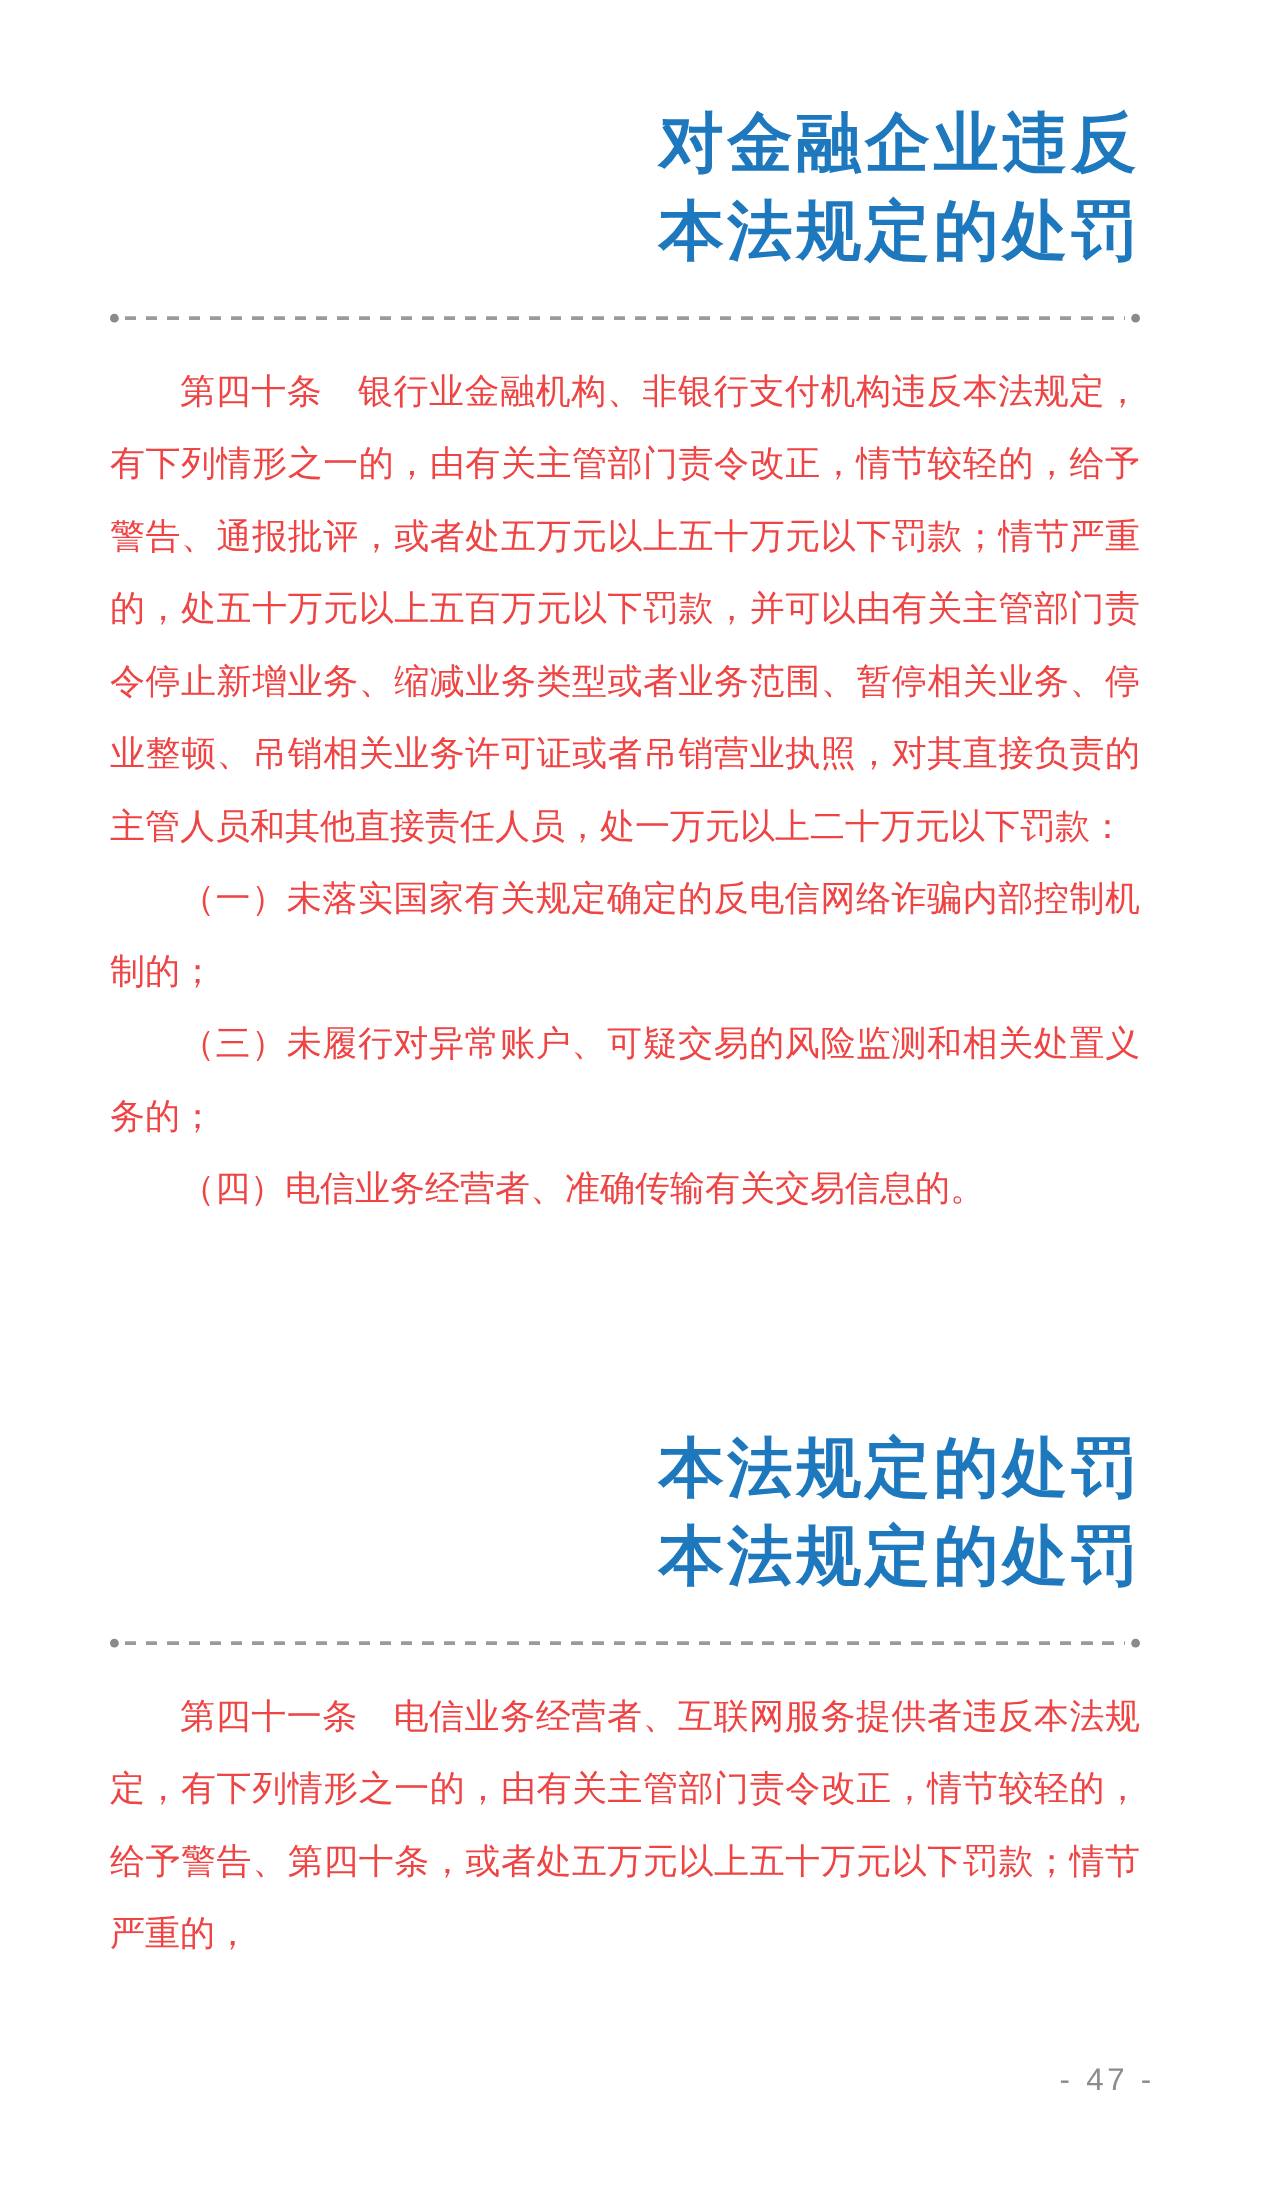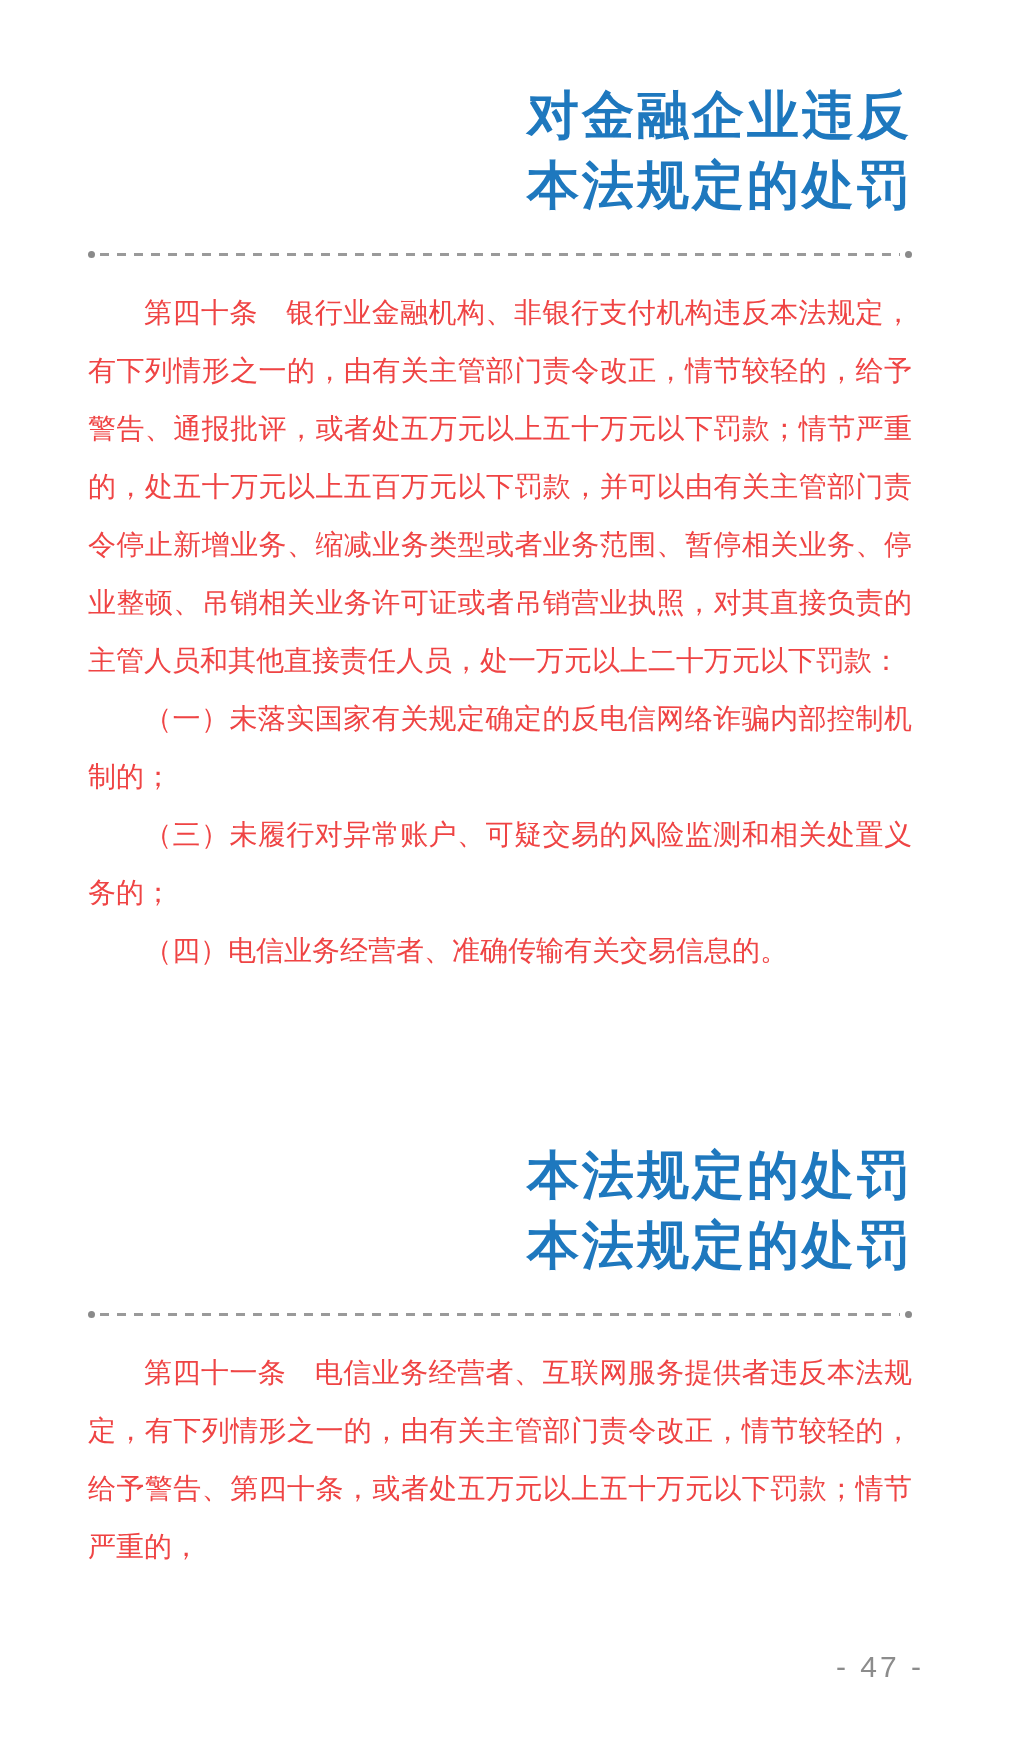--- a/index.html
+++ b/index.html
@@ -58,21 +58,21 @@
     color: #ef4444;
     text-align: justify;
     text-indent: 2em;
   }
   .first-para { margin-top: 26px; }
   .section-internet { margin-top: 160px; }
   .page-number {
     position: absolute;
     top: 1650px;
     right: 100px;
-    font-size: 30px;
+    font-size: 25px;
     color: #8c8c8c;
     letter-spacing: 3px;
   }
 </style>
 </head>
 <body>
 
 <div class="page">
 
   <section>

